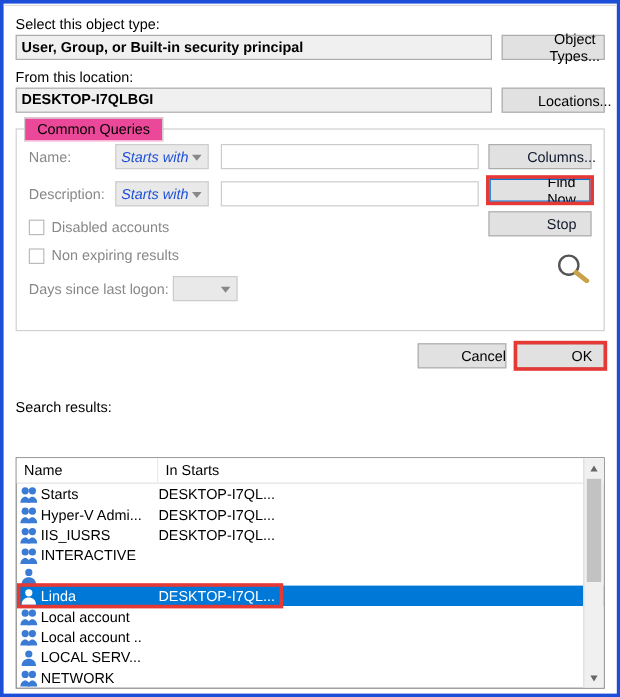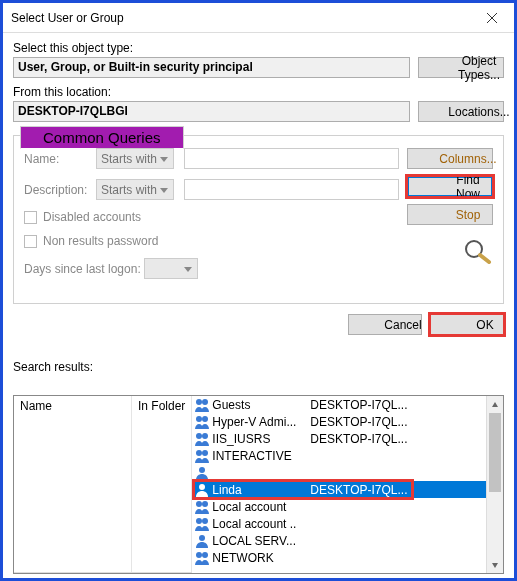--- a/index.html
+++ b/index.html
@@ -8,37 +8,37 @@
   .window { width:517px; height:581px; border:3px solid #1d4ed8; background:#fff; display:flex; flex-direction:column;justify-content:flex-end; }
   .titlebar { height:30px; display:flex; align-items:center; padding-left:8px; border-bottom:1px solid #ddd; }
   .title { flex:1; }
   .close-btn { width:45px; height:28px; display:flex; align-items:center; justify-content:center; }
   .close-btn svg { stroke:#333; stroke-width:1; }
   .body { padding:8px 10px 4px 10px; flex:1; display:flex; flex-direction:column; }
   .row { display:flex; align-items:center; margin-bottom:3px; }
   .field-label { margin-bottom:2px; }
   .ro-input { flex:1; height:21px; border:1px solid #adadad; background:#f0f0f0; padding:2px 4px; margin-right:8px;font-weight:bold; }
   .btn { height:21px; width:86px; border:1px solid #adadad; background:#e1e1e1; text-align:center; display:inline-flex; align-items:center; justify-content:center; cursor:default;padding-left:36px; }
-  .btn.disabled { color:#a16207; }
+  .btn.disabled { color:#0f172a; }
   .group { border:1px solid #d0d0d0; margin-top:10px; position:relative; padding:12px 10px 14px 10px; }
-  .group-tab { position:absolute; top:-10px; left:6px; background:#a21caf; border:1px solid #d0d0d0; border-bottom:1px solid #fff; padding:2px 22px; font-size:15px; }
+  .group-tab { position:absolute; top:-10px; left:6px; background:#ec4899; border:1px solid #d0d0d0; border-bottom:1px solid #fff; padding:2px 10px; font-size:12px; }
   .q-table { display:flex; }
   .q-left { flex:1; color:#888; }
   .q-right { width:86px; display:flex; flex-direction:column; gap:7px; margin-left:8px; }
   .q-row { display:flex; align-items:center; margin-bottom:10px; }
   .q-lab { width:72px; }
-  .q-sel { width:78px; height:21px; border:1px solid #ccc; background:#e9e9e9; display:flex; align-items:center; padding:0 4px; margin-right:10px; position:relative; color:#737373;}
+  .q-sel { width:78px; height:21px; border:1px solid #ccc; background:#e9e9e9; display:flex; align-items:center; padding:0 4px; margin-right:10px; position:relative; color:#1d4ed8;font-style:italic;}
   .q-sel::after { content:""; position:absolute; right:5px; top:8px; border-left:4px solid transparent; border-right:4px solid transparent; border-top:5px solid #888; }
   .q-in { flex:1; height:21px; border:1px solid #ccc; background:#fff; }
   .chk { width:13px; height:13px; border:1px solid #bbb; margin-right:6px; display:inline-block; vertical-align:middle; }
   .highlight-red { outline:3px solid #e53935; outline-offset:-1px; }
   .findnow { background:#e1e1e1; border:1px solid #0078d7; box-shadow:0 0 0 1px #0078d7 inset; }
   .actions { display:flex; justify-content:flex-end; gap:8px; margin:10px 0 6px 0; }
   .sr-label { margin:19px 0; }
-  .results { flex:1; border:1px solid #888; margin-top:2px; display:flex; flex-direction:row; min-height:0; position:relative;}
+  .results { flex:1; border:1px solid #888; margin-top:16px; display:flex; flex-direction:column; min-height:0; position:relative;}
   .rh { display:flex; background:#fff; border-bottom:1px solid #ddd; }
   .rh-cell { padding:3px 6px; border-right:1px solid #e5e5e5; background:#fff; }
   .rh-cell.name { width:118px; }
   .rh-cell.folder { flex:1; }
   .rbody { flex:1; overflow:hidden; position:relative; }
   .r-row { display:flex; align-items:center; height:17px; padding-left:2px; }
   .r-icon { width:16px; height:16px; margin-right:2px; display:flex; align-items:center; justify-content:center;}
   .r-name { width:98px; white-space:nowrap; overflow:hidden; text-overflow:clip; }
   .r-folder { flex:1; white-space:nowrap; overflow:hidden; }
   .r-row.selected { background:#0078d7; color:#fff; }
@@ -92,21 +92,21 @@
             <div class="q-lab">Description:</div>
             <div class="q-sel">Starts with</div>
             <div class="q-in"></div>
           </div>
           <div class="q-row" style="margin-top:4px">
             <span class="chk"></span>
             <span>Disabled accounts</span>
           </div>
           <div class="q-row">
             <span class="chk"></span>
-            <span>Non results password</span>
+            <span>Non expiring results</span>
           </div>
           <div class="q-row" style="margin-top:6px">
             <div style="width:120px">Days since last logon:</div>
             <div class="q-sel" style="width:54px"></div>
           </div>
         </div>
         <div class="q-right">
           <div class="btn disabled">Columns...</div>
           <div class="btn findnow highlight-red">Find Now</div>
           <div class="btn disabled">Stop</div>
@@ -123,33 +123,33 @@
     <div class="actions">
       <div class="btn" style="width:74px">Cancel</div>
       <div class="btn highlight-red" style="width:74px">OK</div>
     </div>
 
     <div class="sr-label">Search results:</div>
 
     <div class="results">
       <div class="rh">
         <div class="rh-cell name">Name</div>
-        <div class="rh-cell folder">In Folder</div>
+        <div class="rh-cell folder">In Starts</div>
       </div>
       <div class="rbody" id="rbody">
           <div class="r-row">
             <span class="r-icon">
               <svg width="16" height="16">
                 <circle cx="5" cy="5" r="3" fill="#3a7bd5"></circle>
                 <circle cx="11" cy="5" r="3" fill="#3a7bd5"></circle>
                 <path d="M1 15c0-3 2-5 4-5s4 2 4 5z" fill="#3a7bd5"></path>
                 <path d="M7 15c0-3 2-5 4-5s4 2 4 5z" fill="#3a7bd5"></path>
               </svg>
             </span>
-            <span class="r-name">Guests</span>
+            <span class="r-name">Starts</span>
             <span class="r-folder">DESKTOP-I7QL...</span>
           </div>
           <div class="r-row">
             <span class="r-icon">
               <svg width="16" height="16">
                 <circle cx="5" cy="5" r="3" fill="#3a7bd5"></circle>
                 <circle cx="11" cy="5" r="3" fill="#3a7bd5"></circle>
                 <path d="M1 15c0-3 2-5 4-5s4 2 4 5z" fill="#3a7bd5"></path>
                 <path d="M7 15c0-3 2-5 4-5s4 2 4 5z" fill="#3a7bd5"></path>
               </svg>

